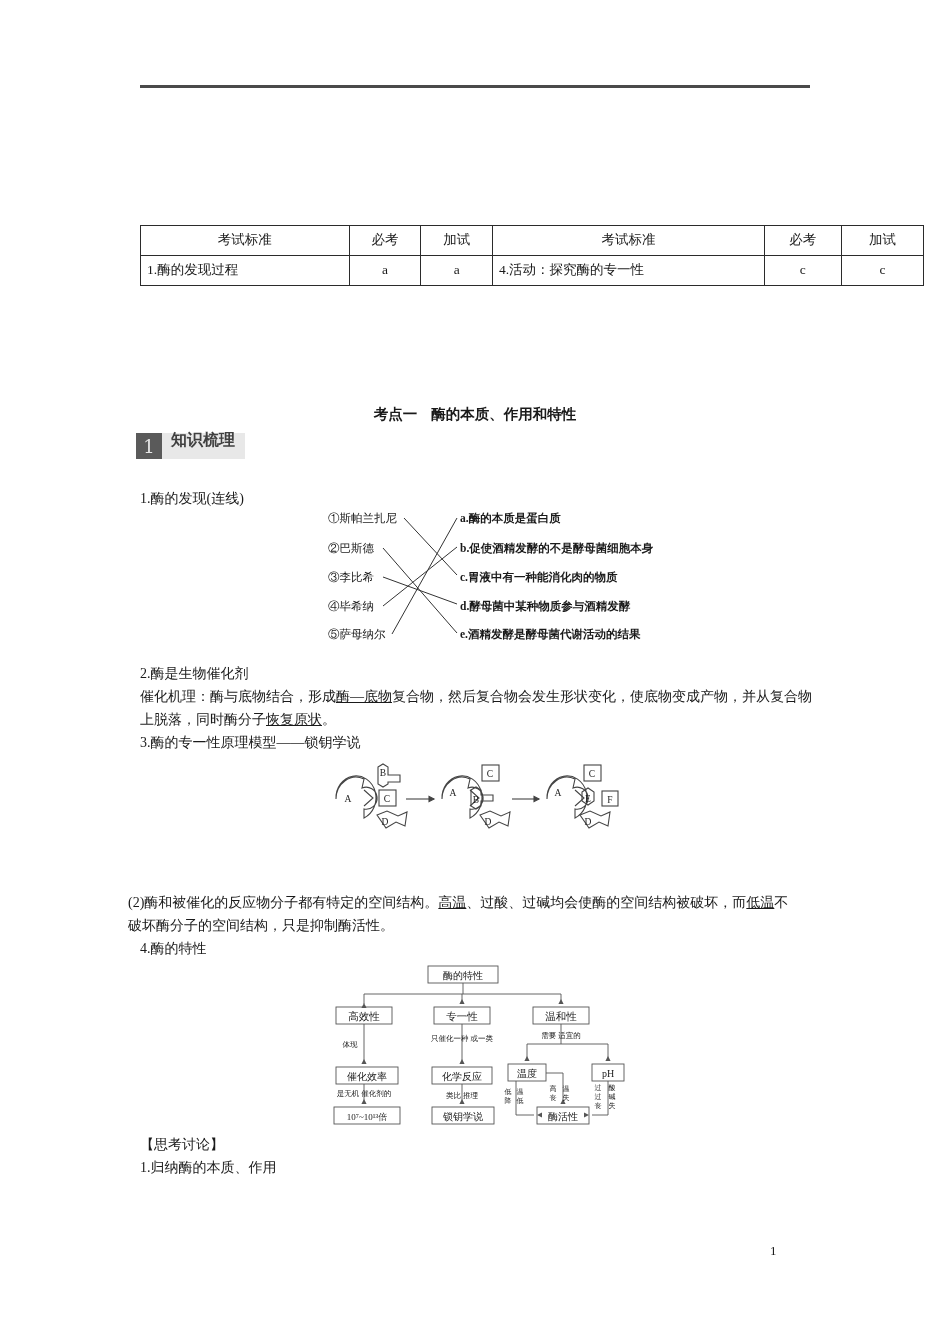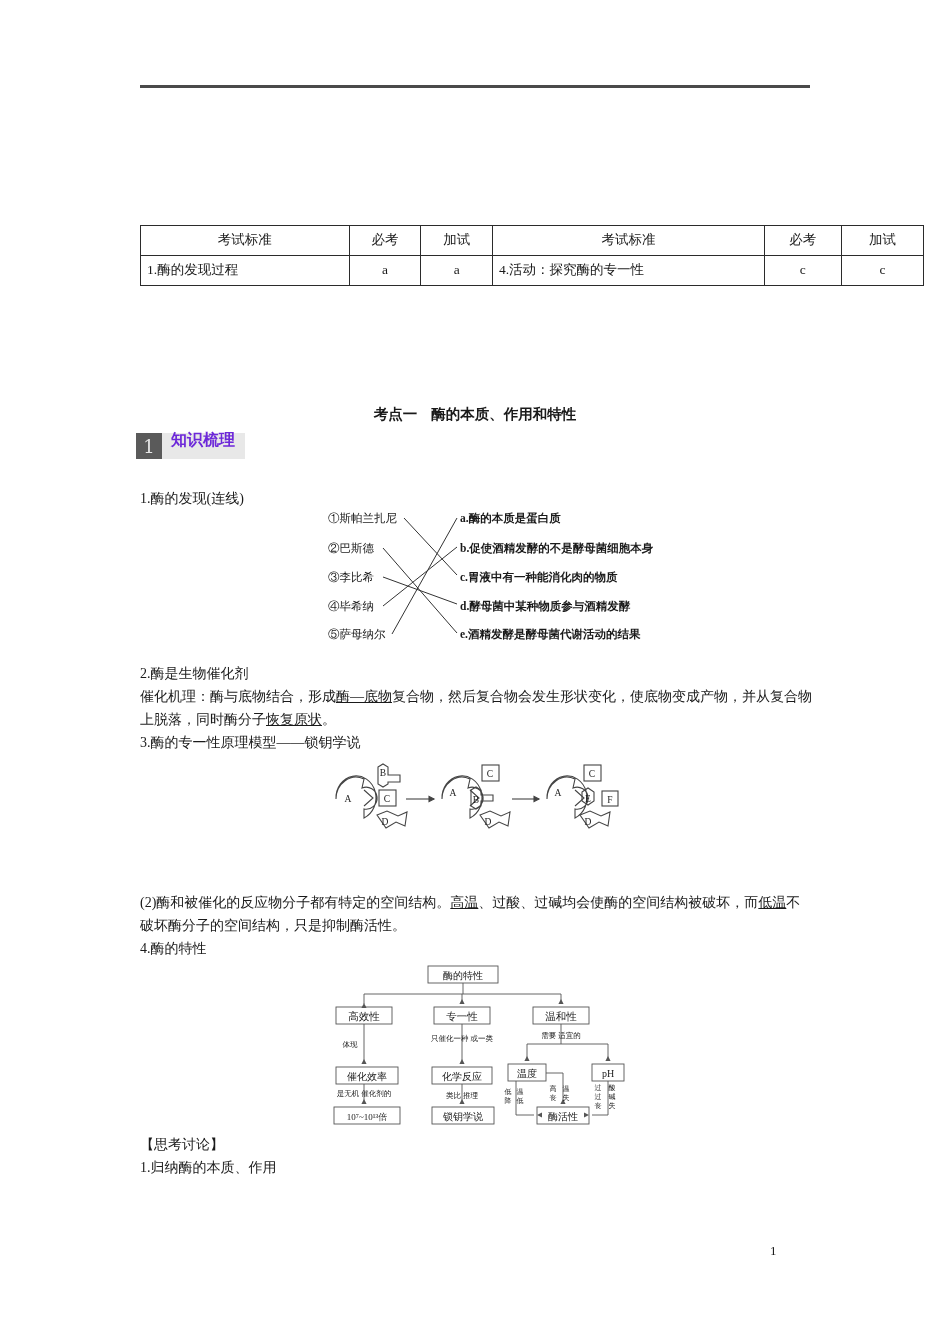--- a/index.html
+++ b/index.html
@@ -96,21 +96,21 @@
     font-size: 18px;
     font-family: "DejaVu Serif", serif;
   }
   .badge-text {
     display: flex;
     align-items: center;
     padding: 0 10px 12px 9px;
     font-size: 16px;
     font-weight: bold;
     font-family: "DejaVu Sans", "Liberation Sans", sans-serif;
-    color: #6d28d9;
+    color: #404040;
   }
   
   .btext {
     position: absolute;
     font-size: 14px;
     line-height: 23px;
     font-family: "Liberation Serif", "DejaVu Serif", serif;
   }
   .u { text-decoration: underline; }
   
@@ -275,21 +275,21 @@
         <text x="158" y="62">D</text>
         <text x="228" y="33">A</text>
         <text x="262" y="14">C</text>
         <text x="258" y="39">E</text>
         <text x="280" y="40">F</text>
         <text x="258" y="62">D</text>
       </g>
     </svg>
   </div>
 
-  <div class="btext" style="left:140px; top:891px; width:672px;">
+  <div class="btext" style="left:128px; top:891px; width:672px;">
     <span>(2)酶和被催化的反应物分子都有特定的空间结构。</span><span class="u">高温</span><span>、过酸、过碱均会使酶的空间结构被</span><span>破坏，而</span><span class="u">低温</span><span>不破坏酶分子的空间结构，只是抑制酶活性。</span>
   </div>
 
   <div class="btext" style="left:140px; top:937px;">4.酶的特性</div>
 
   <div class="flow">
     <svg width="312" height="168" viewBox="0 0 312 168">
       <g stroke="#555" stroke-width="0.9" fill="#fff">
         <rect x="98" y="3" width="70" height="17"></rect>
         <rect x="6" y="44" width="56" height="17"></rect>

